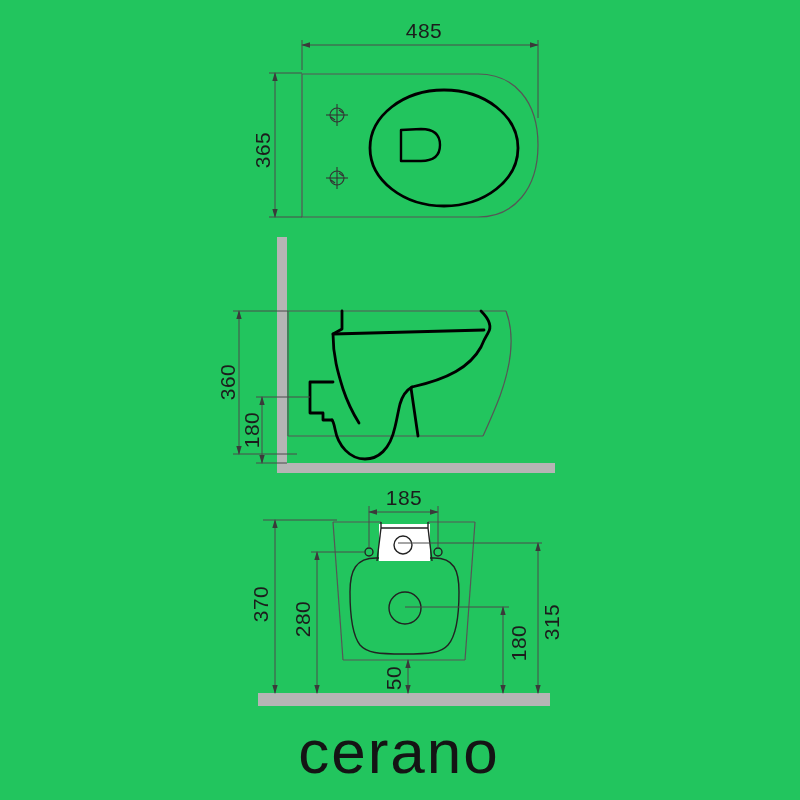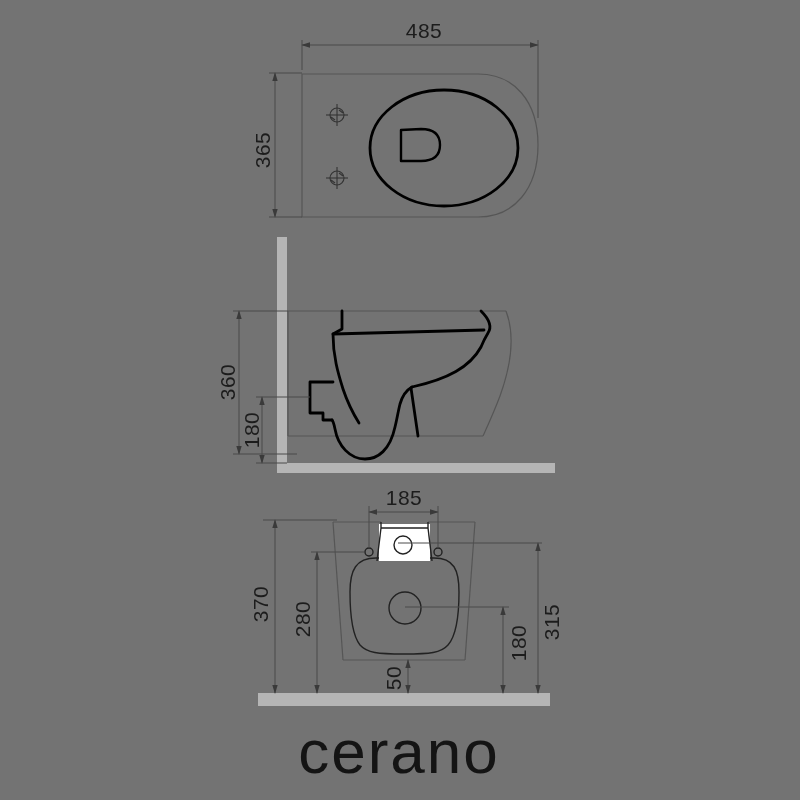--- a/index.html
+++ b/index.html
@@ -7,21 +7,21 @@
     padding: 0;
     background: #ffffff;
     width: 800px;
     height: 800px;
     font-family: "Liberation Sans", sans-serif;
   }
   #stage {
     position: relative;
     width: 800px;
     height: 800px;
-    background: #737373;
+    background: #22c55e;
     overflow: hidden;
   }
   svg text {
     font-family: "Liberation Sans", sans-serif;
     fill: #1c1c1c;
   }
   .dim-text {
     font-size: 21px;
     letter-spacing: 0.5px;
   }

